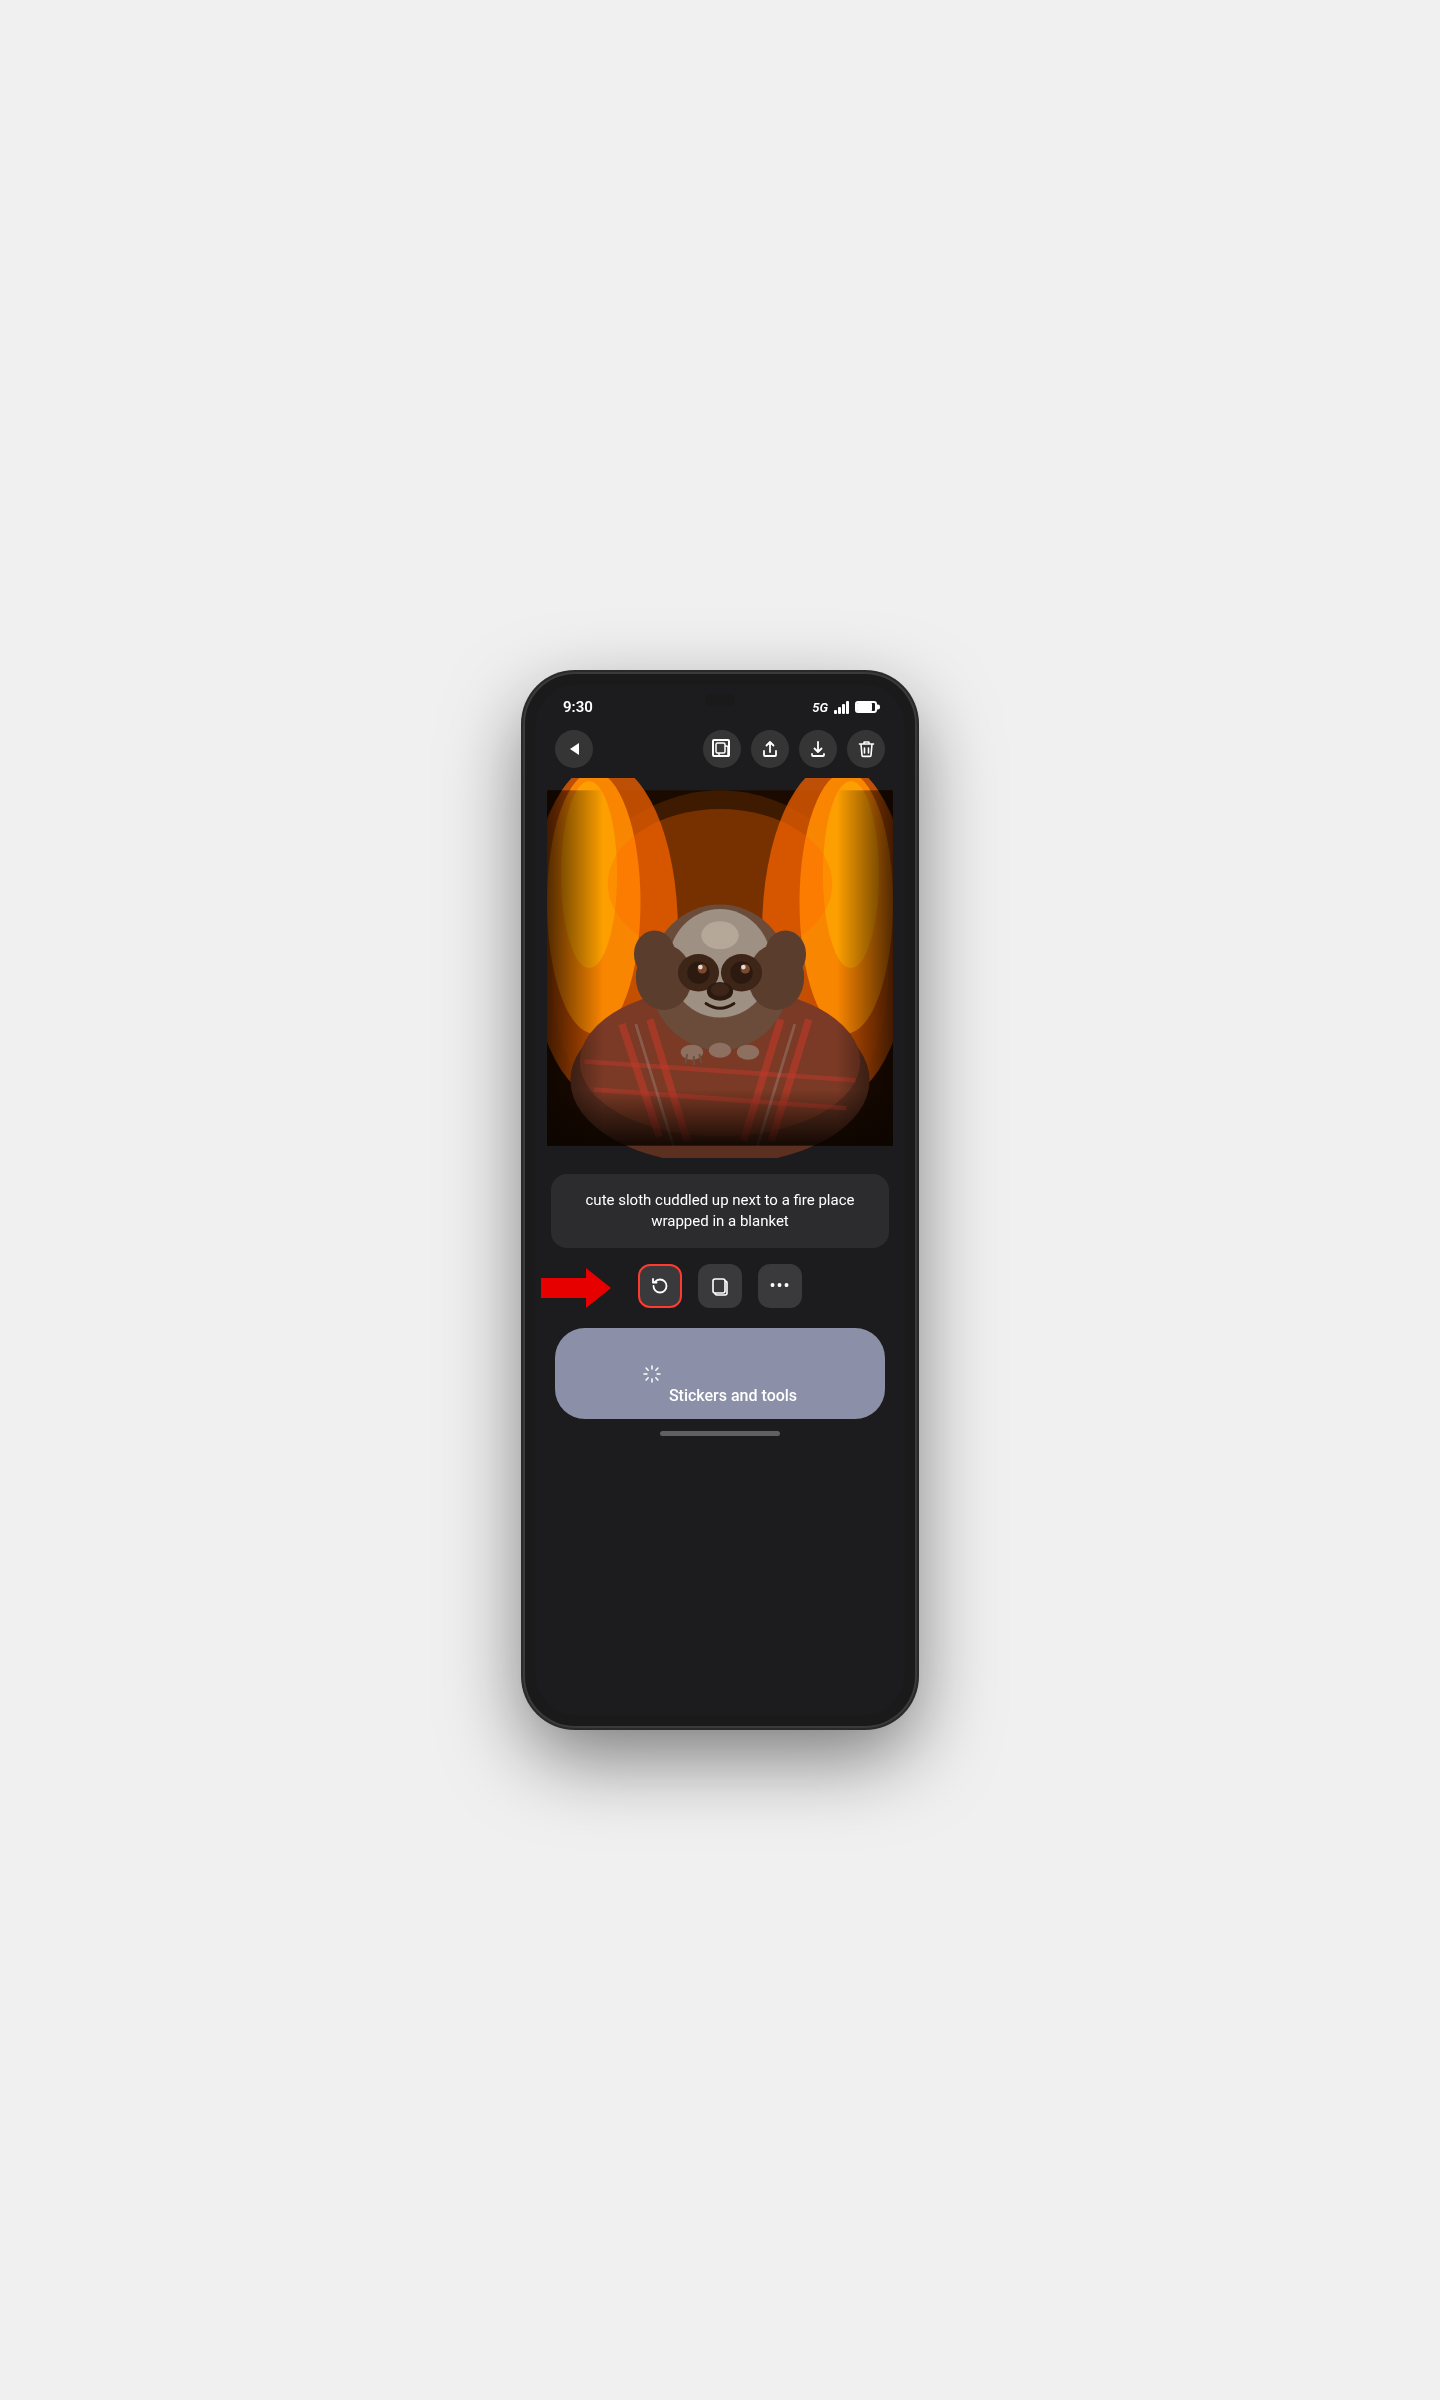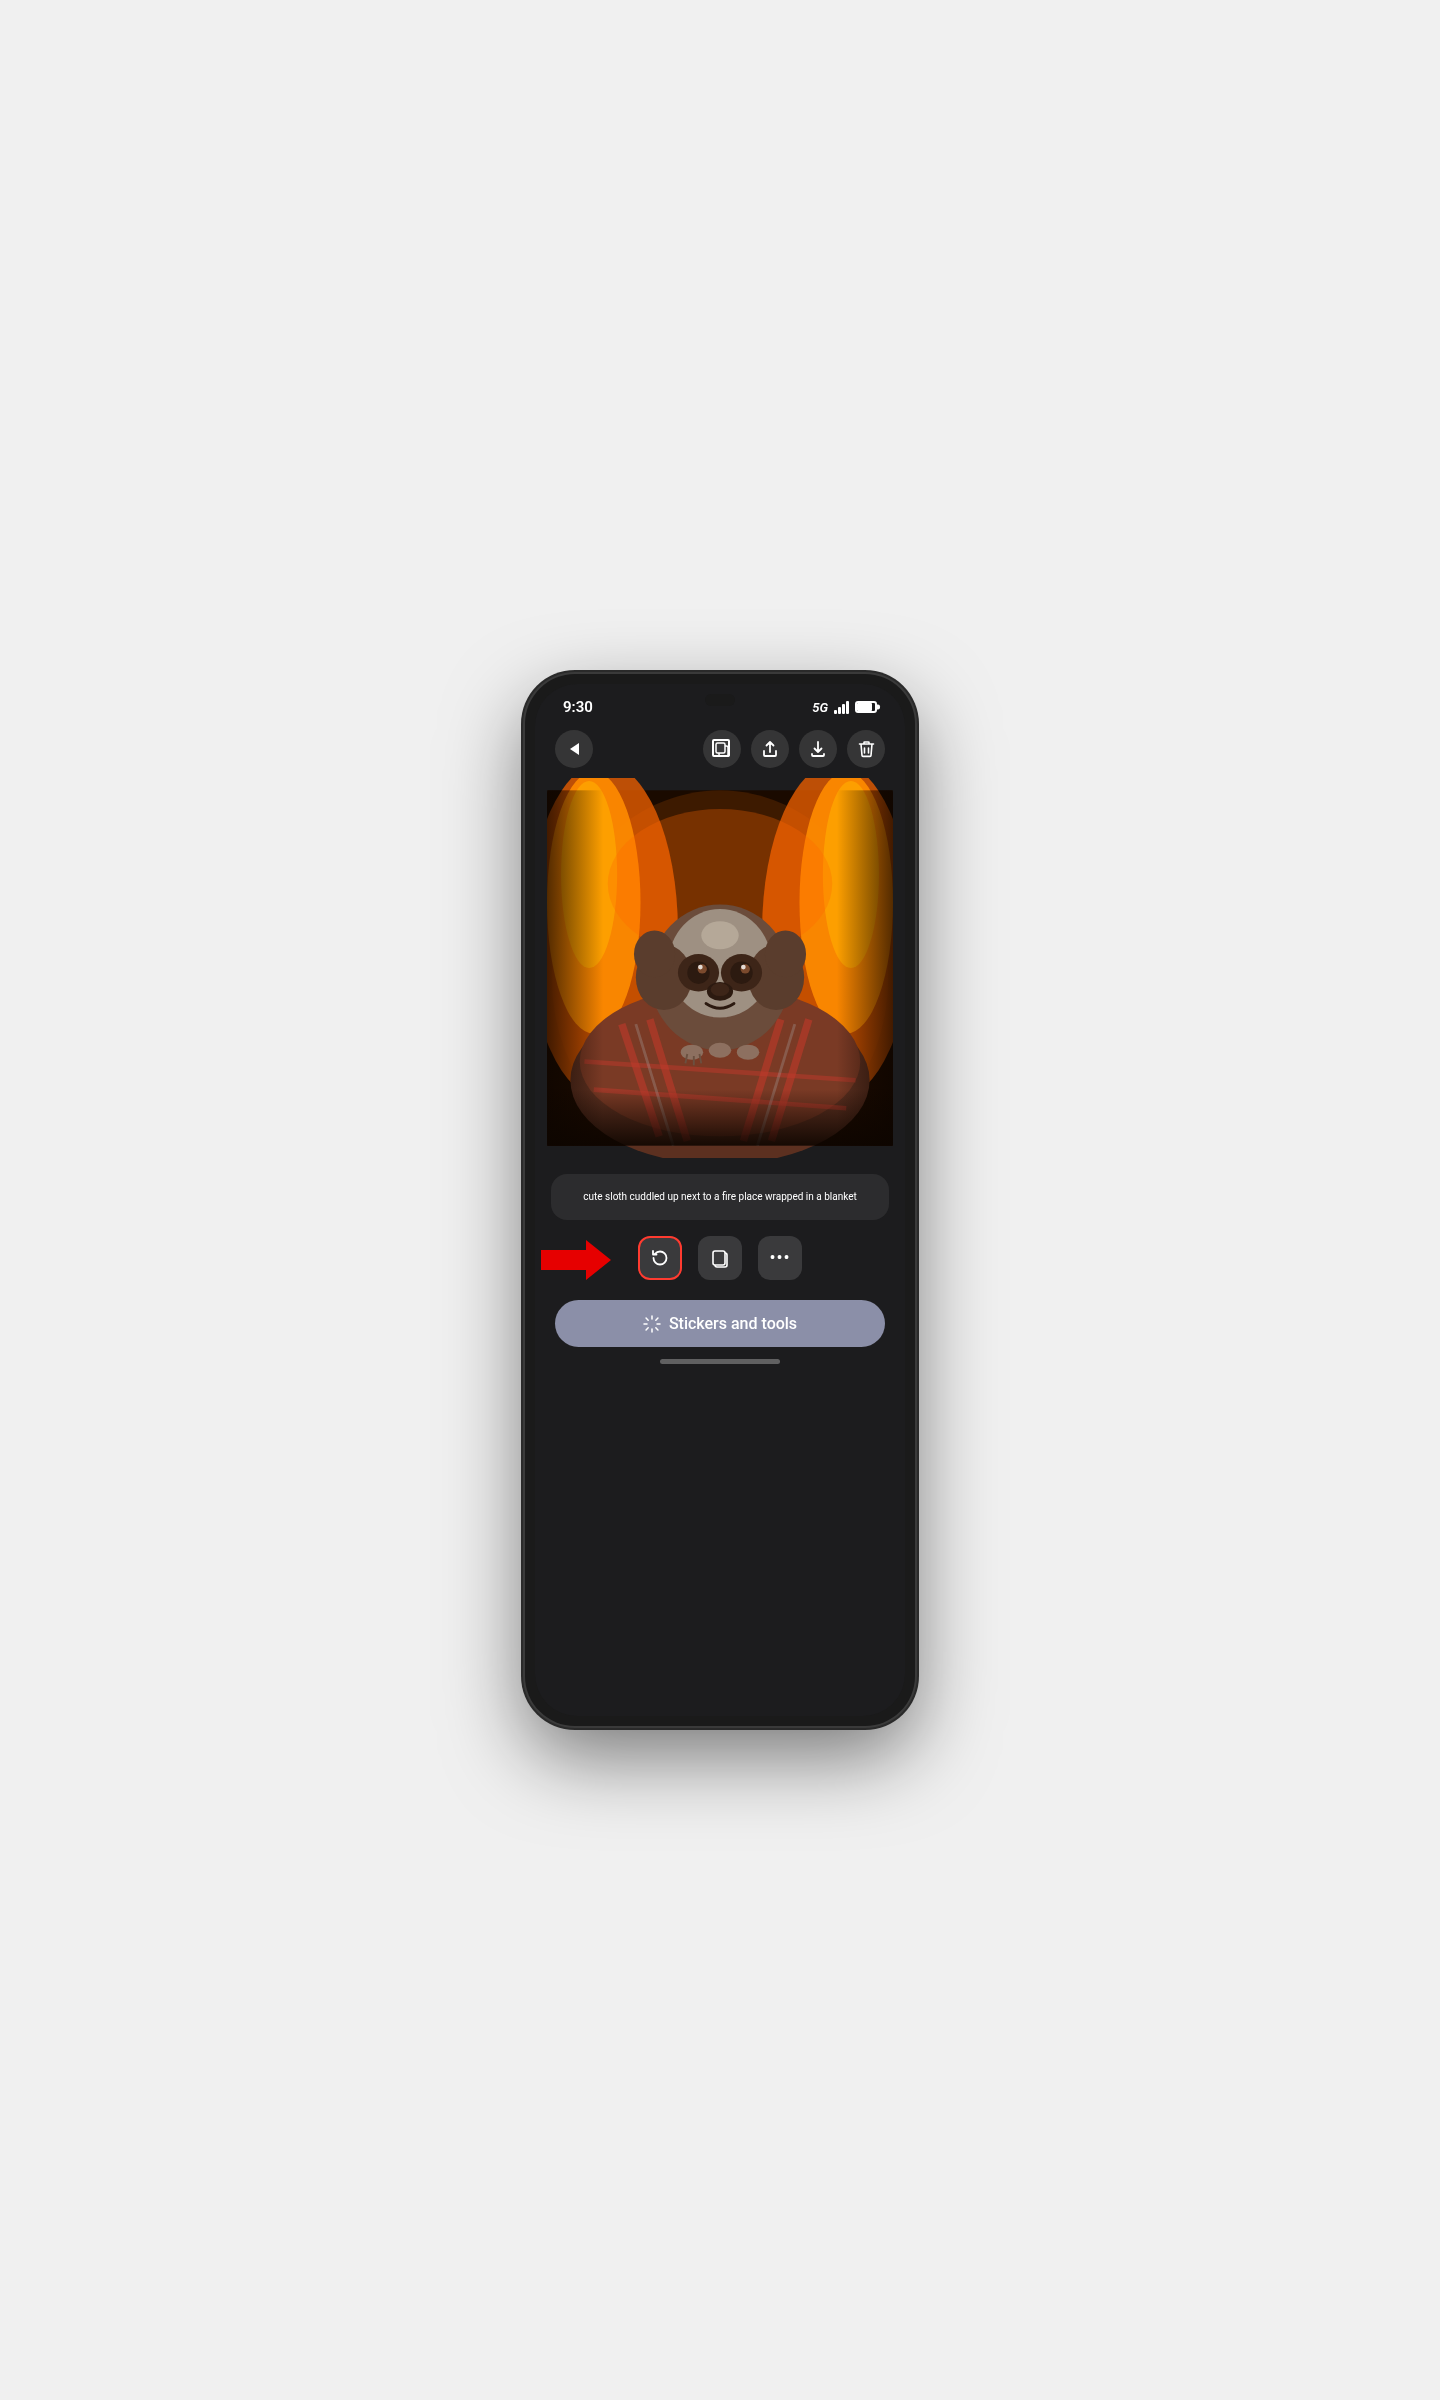--- a/index.html
+++ b/index.html
@@ -189,21 +189,21 @@
 
     
     .prompt-card {
       background: #2c2c2e;
       border-radius: 16px;
       padding: 16px 20px;
     }
 
     .prompt-text {
       color: white;
-      font-size: 10px;
+      font-size: 15px;
       text-align: center;
       line-height: 1.4;
     }
 
     
     .action-row {
       display: flex;
       align-items: center;
       justify-content: center;
       gap: 16px;
@@ -237,20 +237,21 @@
       justify-content: center;
       gap: 8px;
       cursor: pointer;
       margin: 0 4px 4px;
     }
 
     .stickers-text {
       color: white;
       font-size: 16px;
       font-weight: 500;
+      margin-top: 44px;
     }
 
     
     .home-indicator {
       display: flex;
       justify-content: center;
       padding: 8px 0 4px;
     }
 
     .home-bar {

